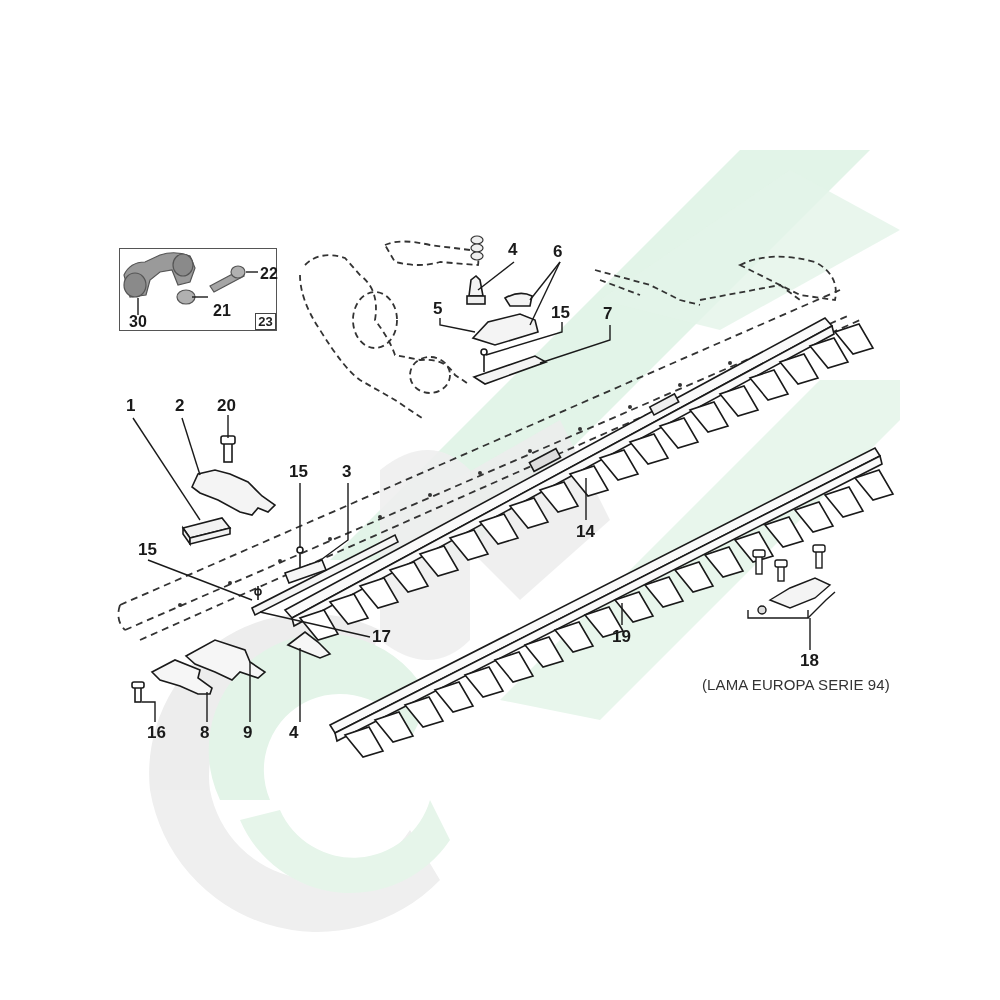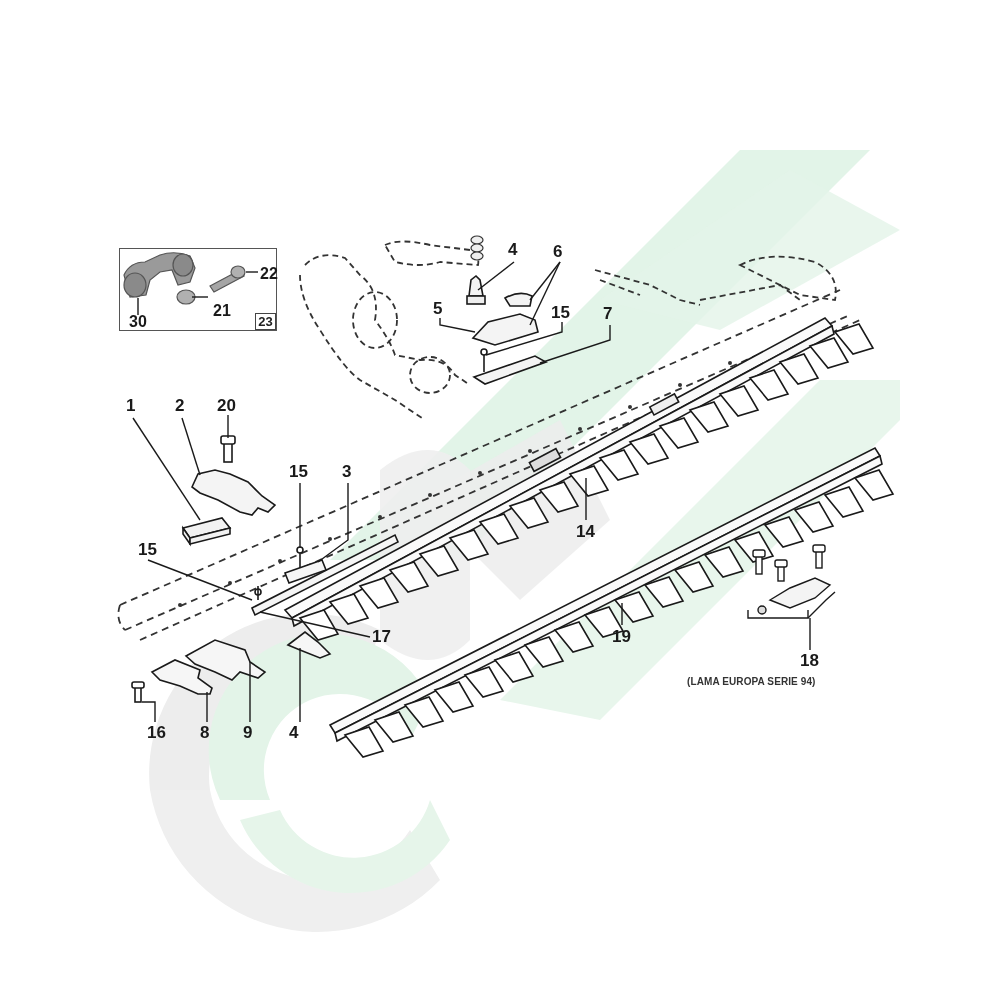--- a/index.html
+++ b/index.html
@@ -3,21 +3,21 @@
 <meta charset="utf-8">
 <style>
   html, body { margin: 0; padding: 0; background: #ffffff; }
   body { width: 1000px; height: 1000px; overflow: hidden; position: relative;
          font-family: "Liberation Sans", sans-serif; }
   #stage { position: absolute; left: 0; top: 0; width: 1000px; height: 1000px; }
   .callout { position: absolute; font-family: "Liberation Sans", sans-serif;
              font-weight: bold; font-size: 17px; color: #1a1a1a; line-height: 1; }
   .callout.small { font-size: 16px; }
   .note { position: absolute; font-family: "Liberation Sans", sans-serif;
-          font-weight: bold; font-size: 10px; color: #333; letter-spacing: 0.1px; }
+          font-weight: normal; font-size: 15px; color: #333; letter-spacing: 0.1px; margin-left: 15px; }
   .inset { position: absolute; left: 119px; top: 248px; width: 158px; height: 83px;
            border: 1.5px solid #555; box-sizing: border-box; background: transparent; }
   .inset-tag { position: absolute; right: 0; bottom: 0; width: 21px; height: 17px;
                border: 1.5px solid #444; box-sizing: border-box; font-size: 13px;
                font-weight: bold; text-align: center; line-height: 15px; color: #222;
                font-family: "Liberation Sans", sans-serif; }
 </style>
 </head>
 <body>
 

